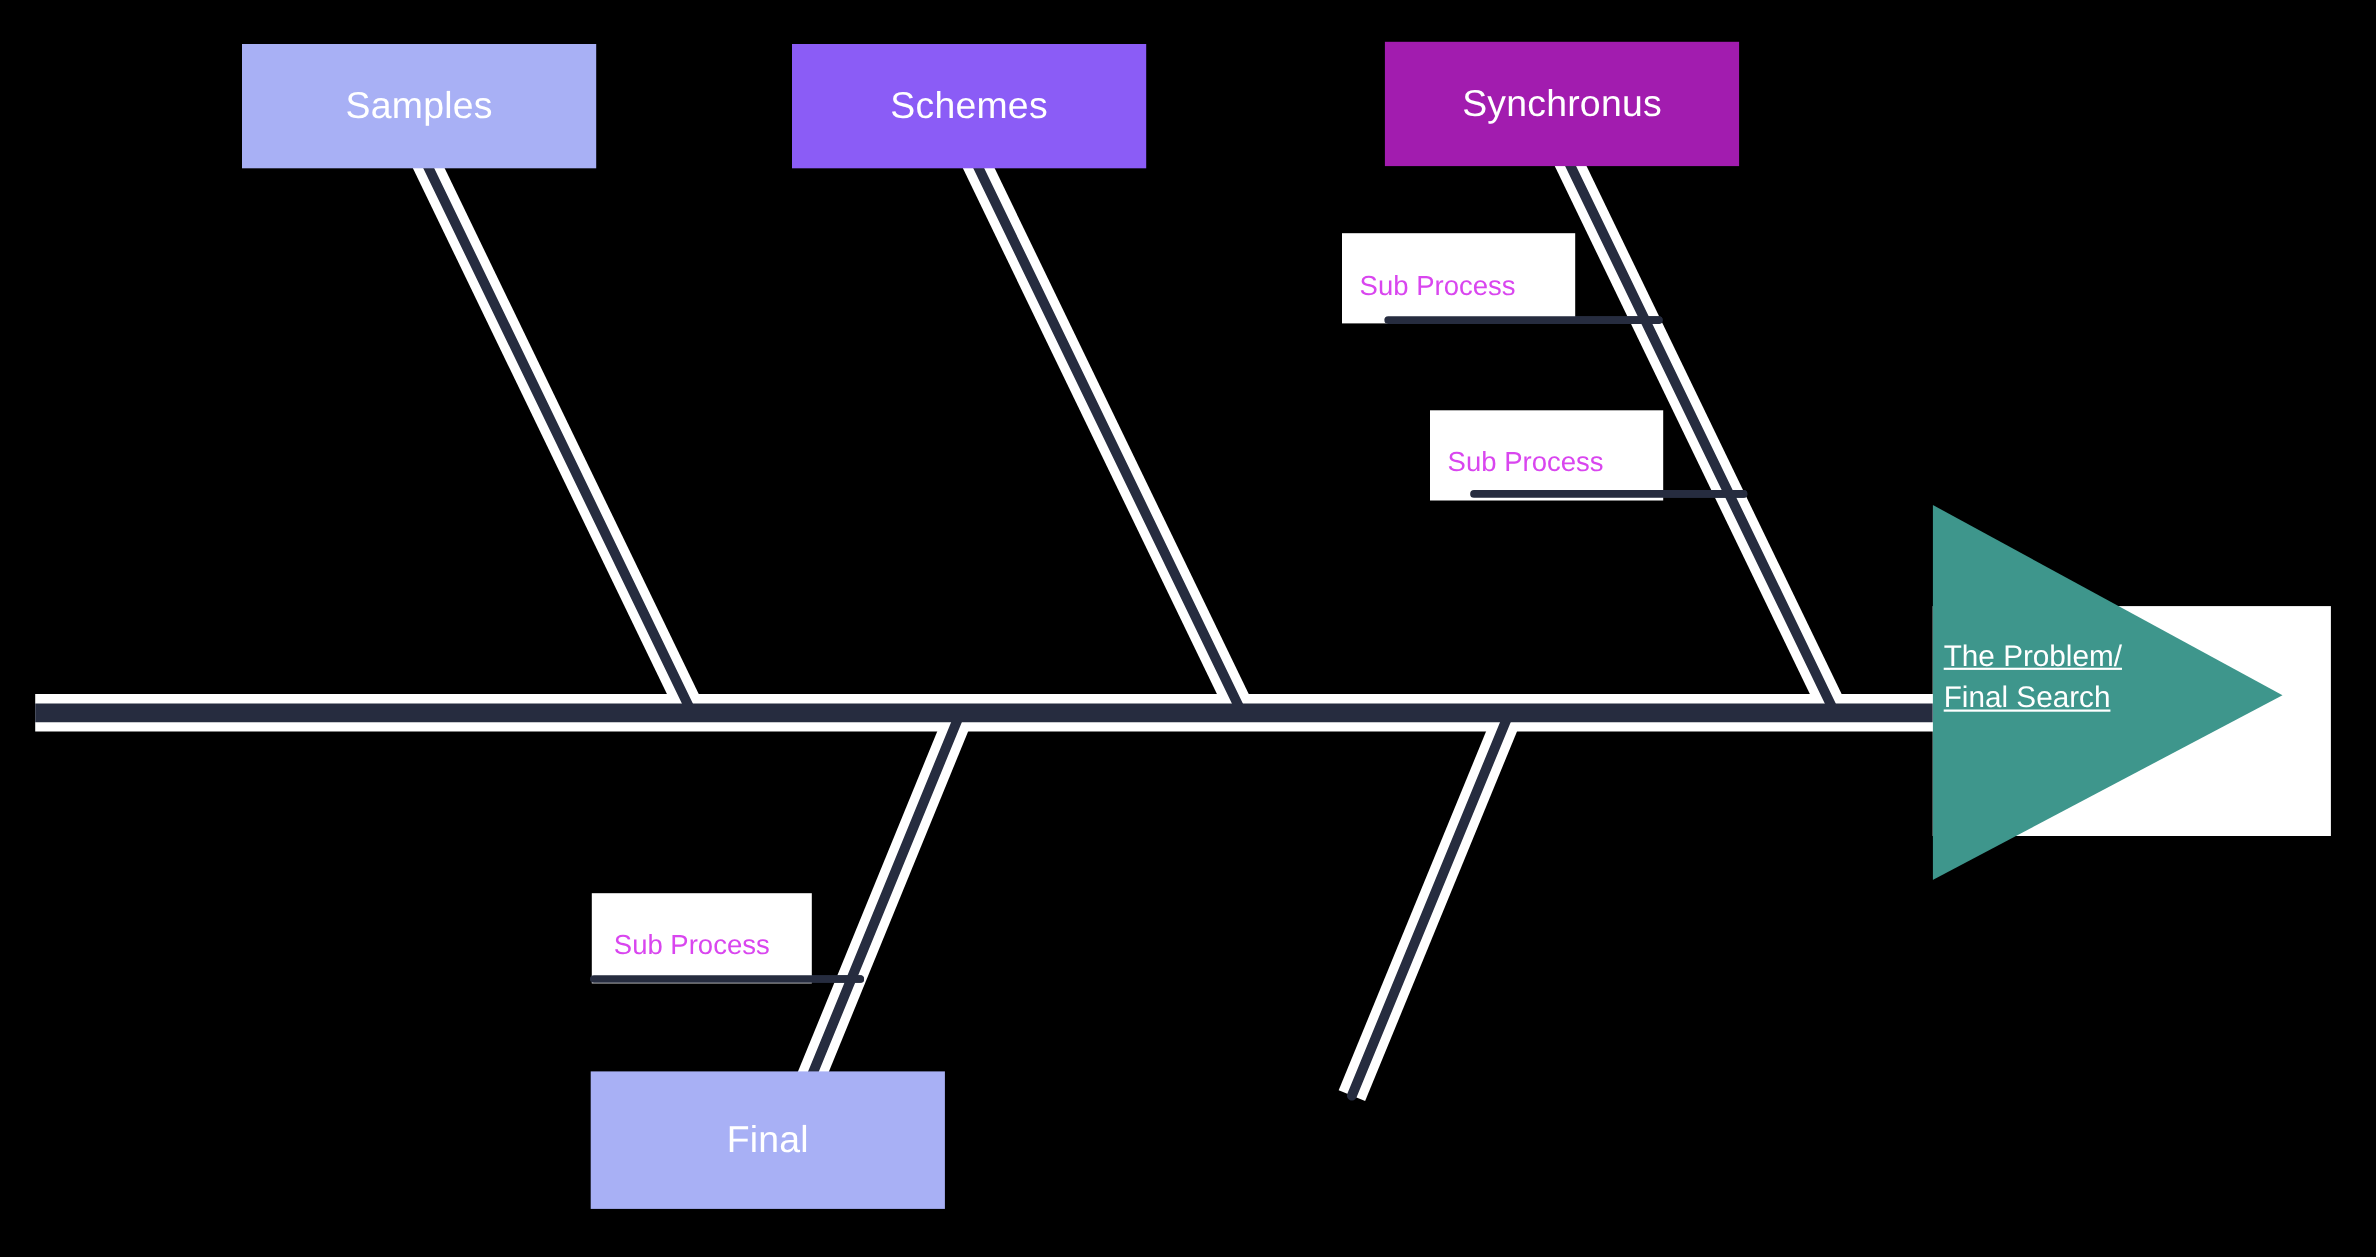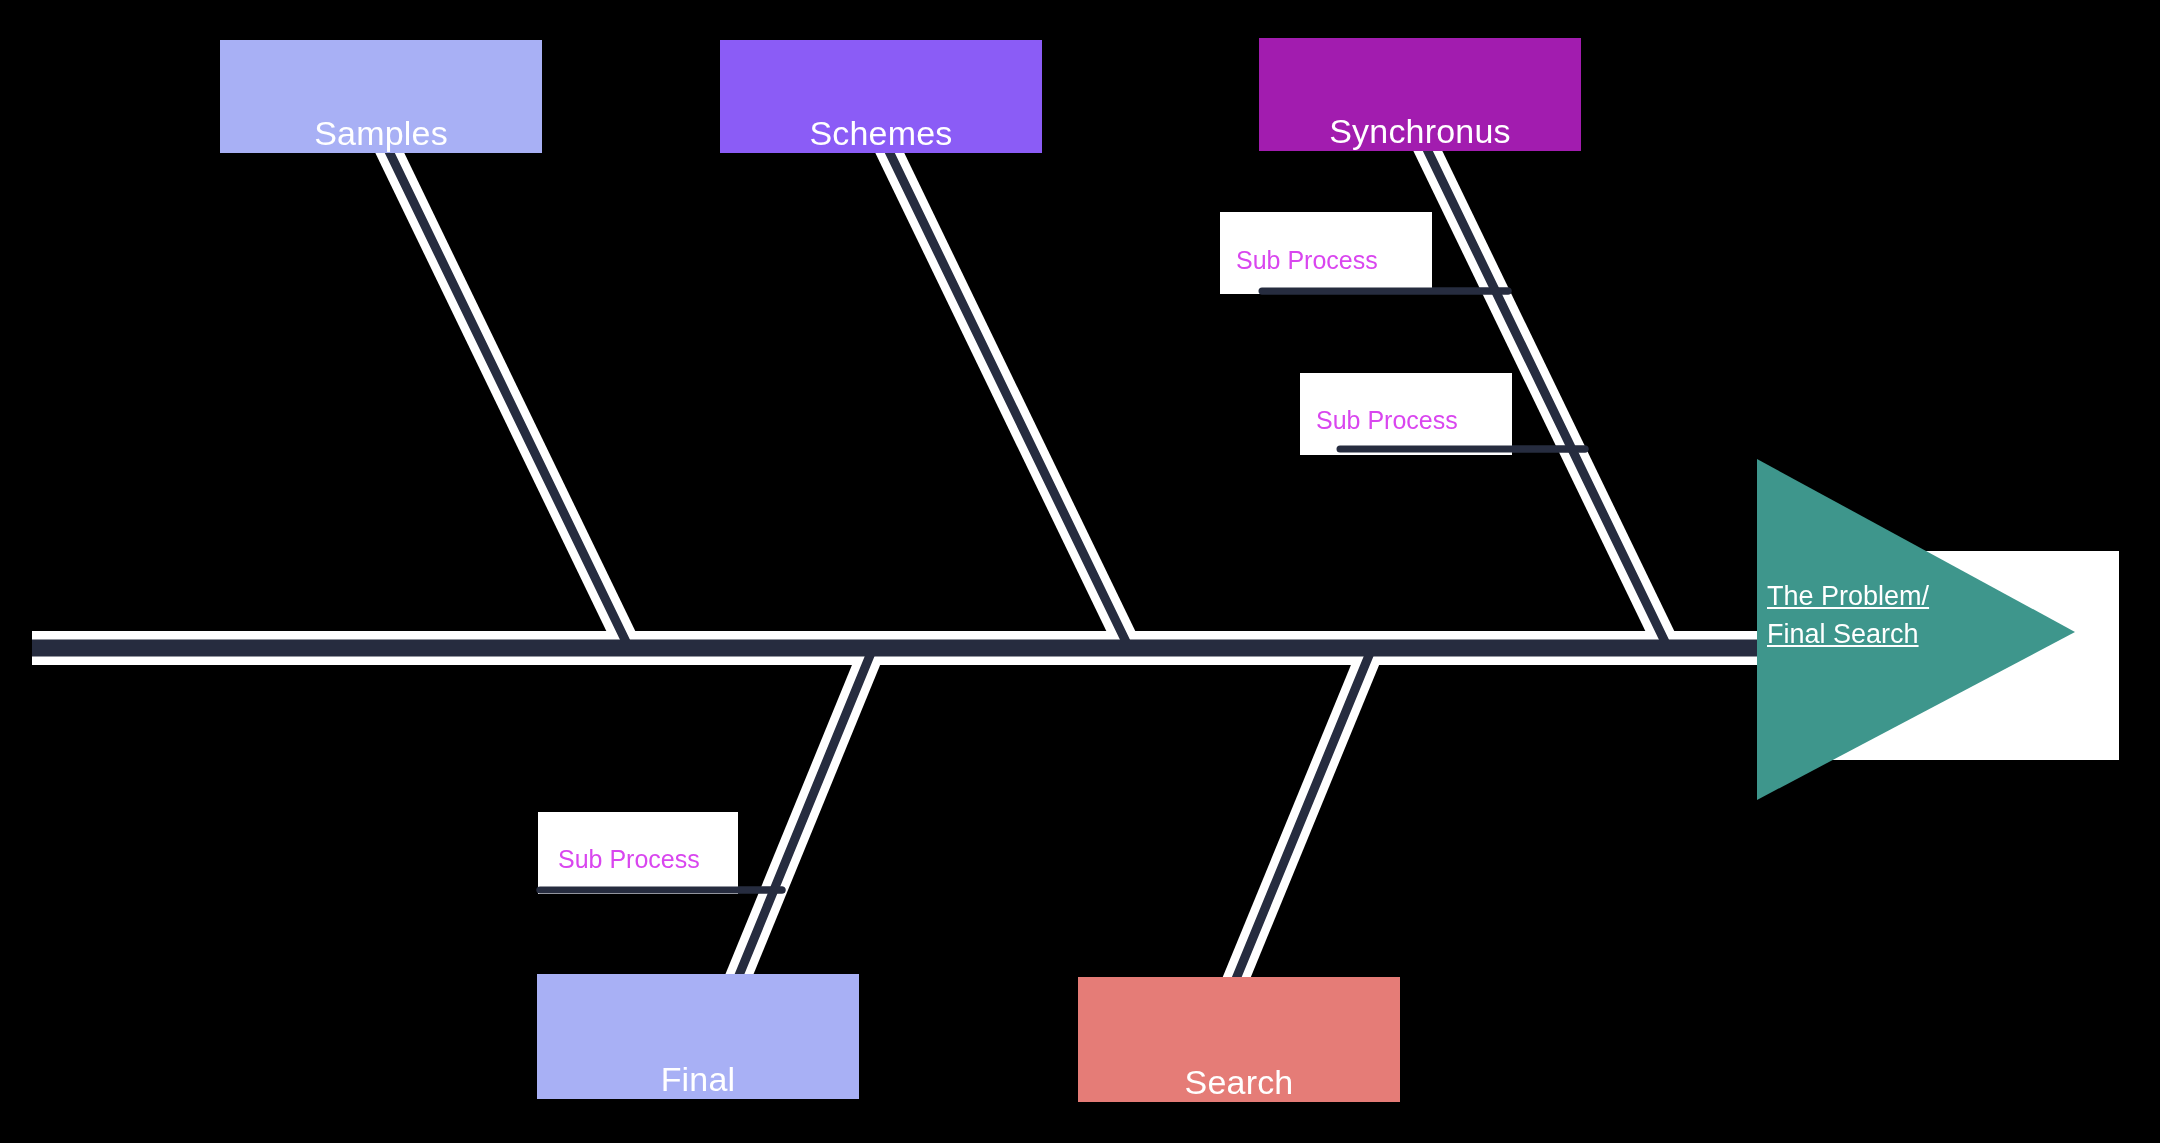--- a/index.html
+++ b/index.html
@@ -18,21 +18,21 @@
   #fishbone-svg {
     position: absolute;
     left: 0;
     top: 0;
     width: 2160px;
     height: 1143px;
   }
   .cat-box {
     position: absolute;
     display: flex;
-    align-items: flex-end;
+    align-items: center;
     justify-content: center;
     color: #ffffff;
     font-size: 34px;
     font-family: "Liberation Sans", sans-serif;
     font-weight: 400;
     letter-spacing: 0.2px;
     box-sizing: border-box;
   }
   .sub-box {
     position: absolute;
@@ -113,23 +113,20 @@
   </div>
 
   <div class="cat-box" style="left:1259px; top:38px; width:322px; height:113px; background:#a21caf;">
     <span>Synchronus</span>
   </div>
 
   <div class="cat-box" style="left:537px; top:974px; width:322px; height:125px; background:#A8B0F5;">
     <span>Final</span>
   </div>
 
-  <div class="cat-box" style="left:1078px; top:977px; width:322px; height:125px; background:#E57C77;">
-    <span>Search</span>
-  </div>
 
   <div class="sub-box" style="left:1220px; top:212px; width:212px; height:82px;"></div>
   <div class="sub-box-label" style="left:1236px; top:246px;">Sub Process</div>
 
   <div class="sub-box" style="left:1300px; top:373px; width:212px; height:82px;"></div>
   <div class="sub-box-label" style="left:1316px; top:406px;">Sub Process</div>
 
   <div class="sub-box" style="left:538px; top:812px; width:200px; height:82px;"></div>
   <div class="sub-box-label" style="left:558px; top:845px;">Sub Process</div>
 

